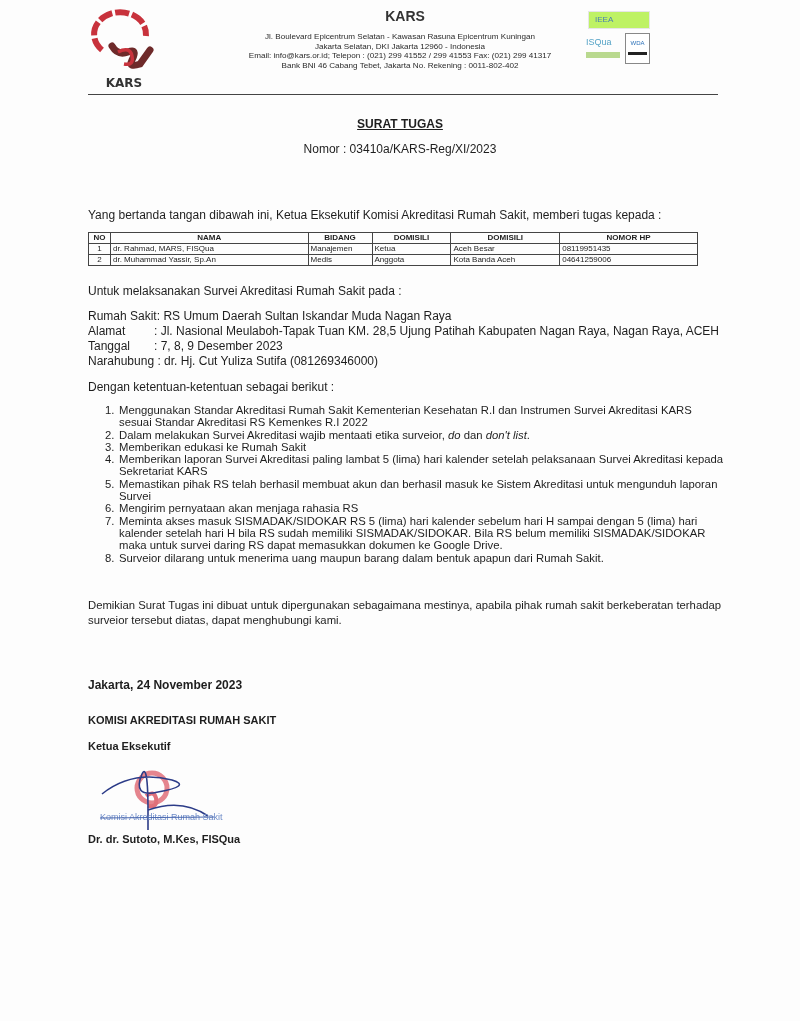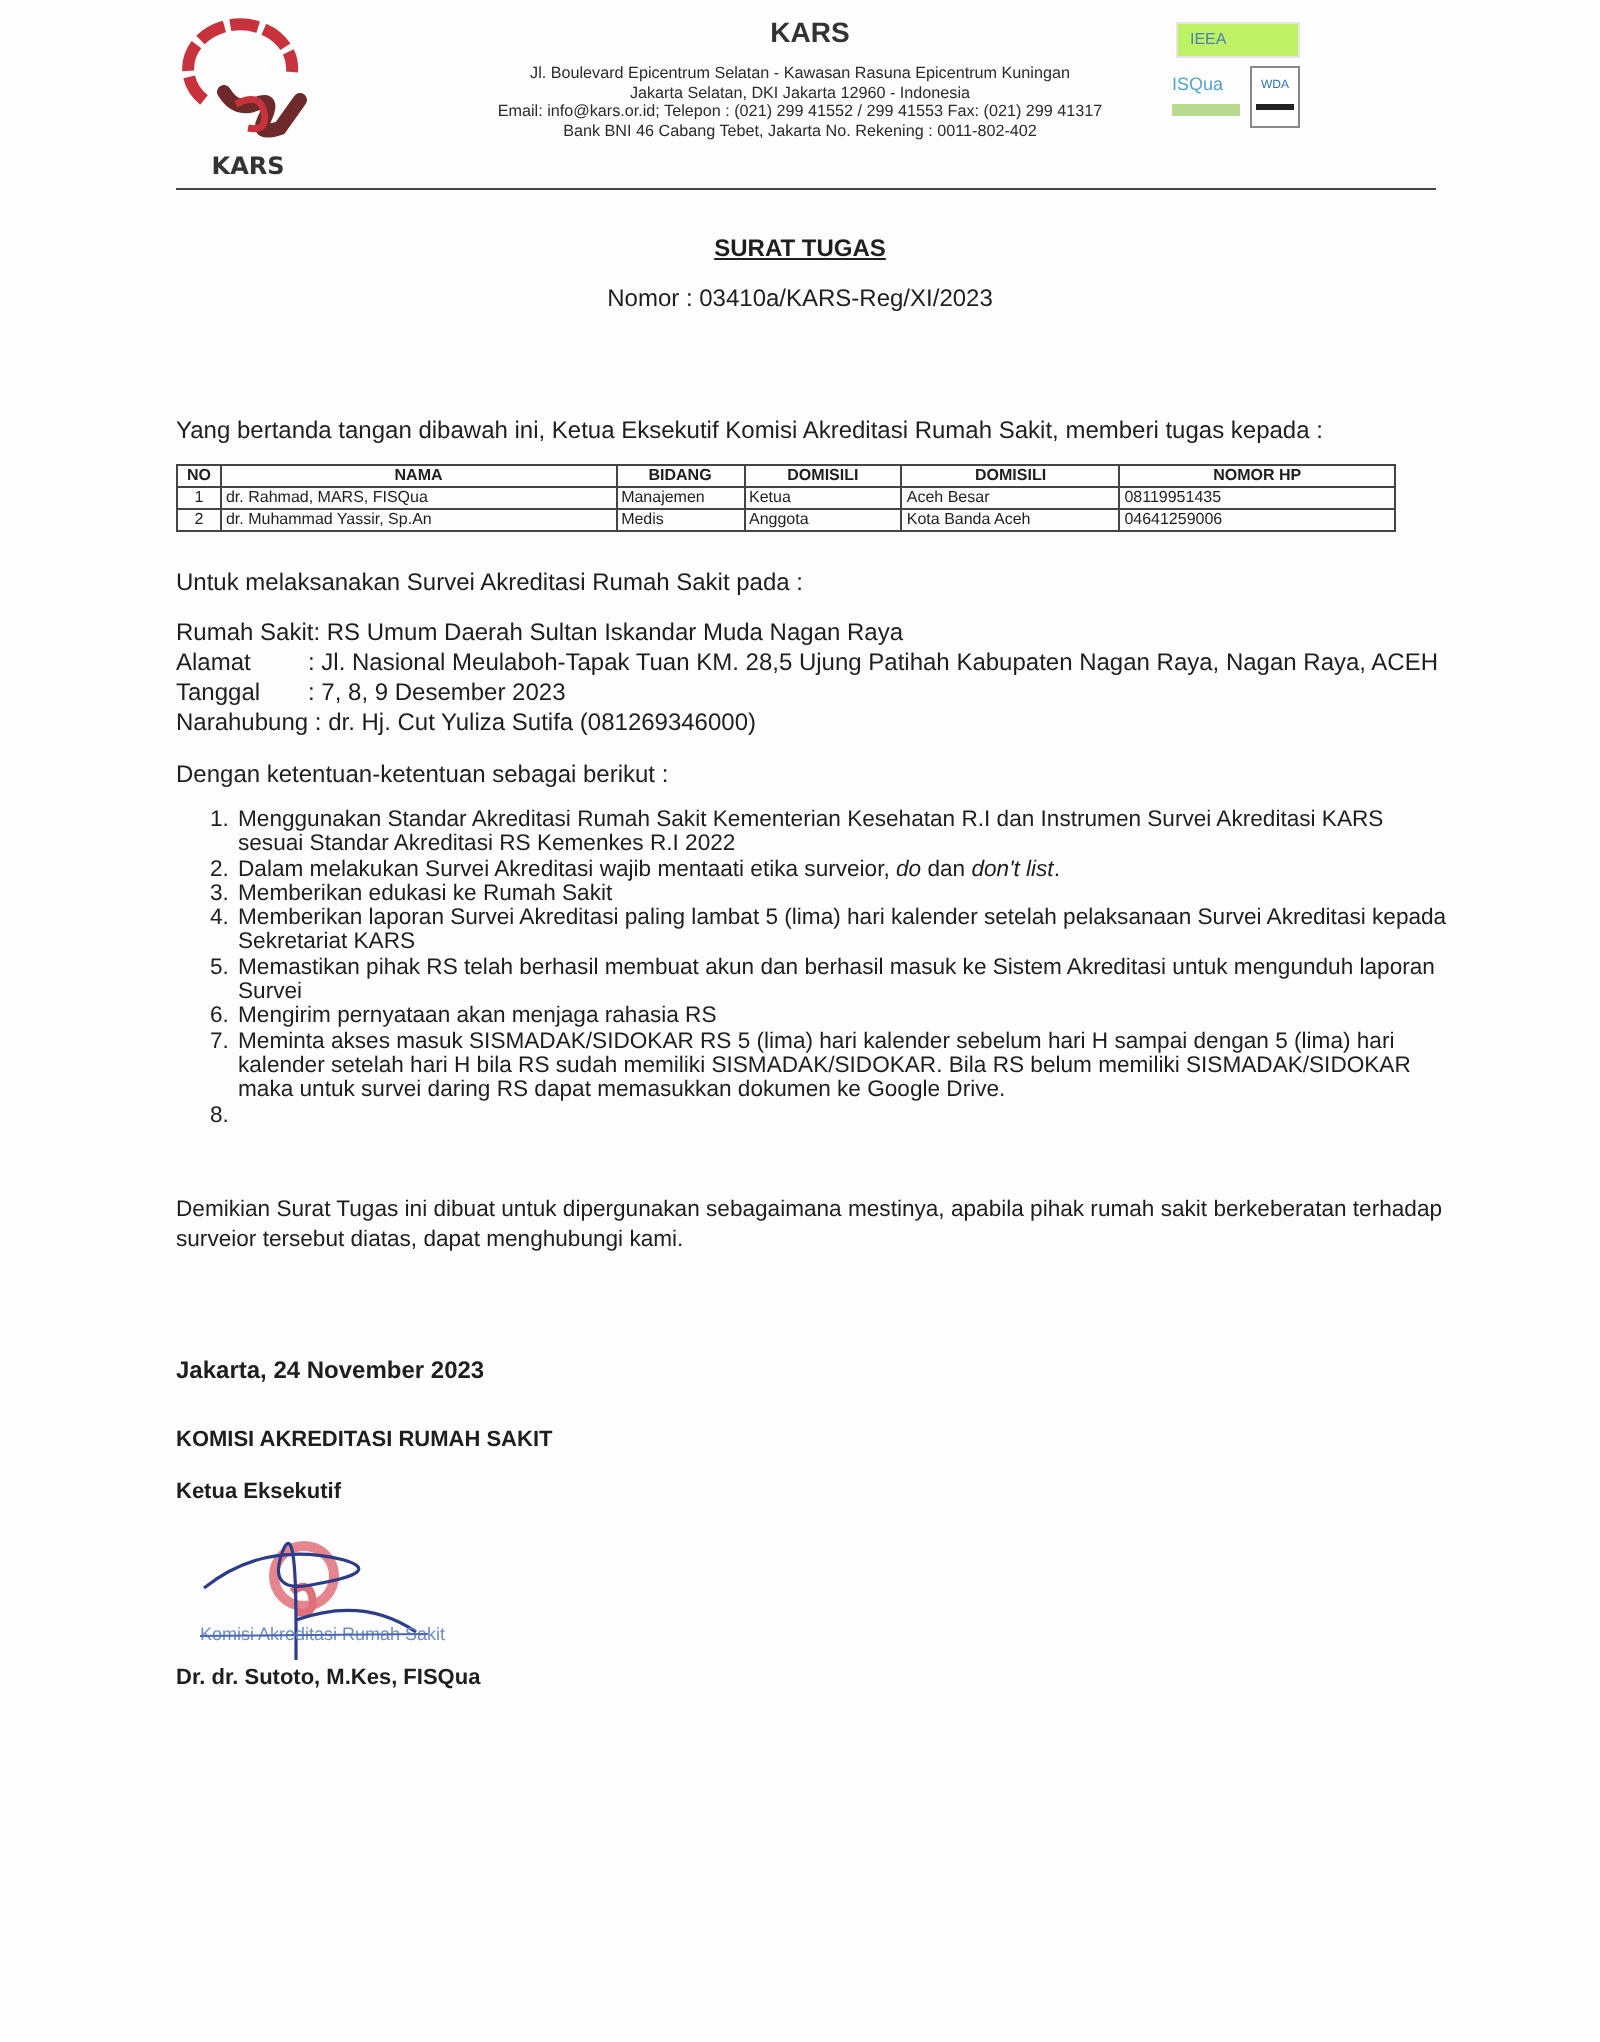--- a/index.html
+++ b/index.html
@@ -140,21 +140,21 @@
 <div class="para" style="top:380px;">Dengan ketentuan-ketentuan sebagai berikut :</div>
 
 <ol class="rules">
   <li><span class="num">1.</span><span>Menggunakan Standar Akreditasi Rumah Sakit Kementerian Kesehatan R.I dan Instrumen Survei Akreditasi KARS sesuai Standar Akreditasi RS Kemenkes R.I 2022</span></li>
   <li><span class="num">2.</span><span>Dalam melakukan Survei Akreditasi wajib mentaati etika surveior, </span><em>do</em><span> dan </span><em>don't list</em><span>.</span></li>
   <li><span class="num">3.</span><span>Memberikan edukasi ke Rumah Sakit</span></li>
   <li><span class="num">4.</span><span>Memberikan laporan Survei Akreditasi paling lambat 5 (lima) hari kalender setelah pelaksanaan Survei Akreditasi kepada Sekretariat KARS</span></li>
   <li><span class="num">5.</span><span>Memastikan pihak RS telah berhasil membuat akun dan berhasil masuk ke Sistem Akreditasi untuk mengunduh laporan Survei</span></li>
   <li><span class="num">6.</span><span>Mengirim pernyataan akan menjaga rahasia RS</span></li>
   <li><span class="num">7.</span><span>Meminta akses masuk SISMADAK/SIDOKAR RS 5 (lima) hari kalender sebelum hari H sampai dengan 5 (lima) hari kalender setelah hari H bila RS sudah memiliki SISMADAK/SIDOKAR. Bila RS belum memiliki SISMADAK/SIDOKAR maka untuk survei daring RS dapat memasukkan dokumen ke Google Drive.</span></li>
-  <li><span class="num">8.</span></li>
+  <li><span class="num">8.</span><span>Surveior dilarang untuk menerima uang maupun barang dalam bentuk apapun dari Rumah Sakit.</span></li>
 </ol>
 
 <div class="closing">Demikian Surat Tugas ini dibuat untuk dipergunakan sebagaimana mestinya, apabila pihak rumah sakit berkeberatan terhadap surveior tersebut diatas, dapat menghubungi kami.</div>
 
 <div class="sign-place">Jakarta, 24 November 2023</div>
 <div class="sign-org">KOMISI AKREDITASI RUMAH SAKIT</div>
 <div class="sign-role">Ketua Eksekutif</div>
 
 <div class="signature">
   <svg width="140" height="70" viewBox="0 0 140 70">

